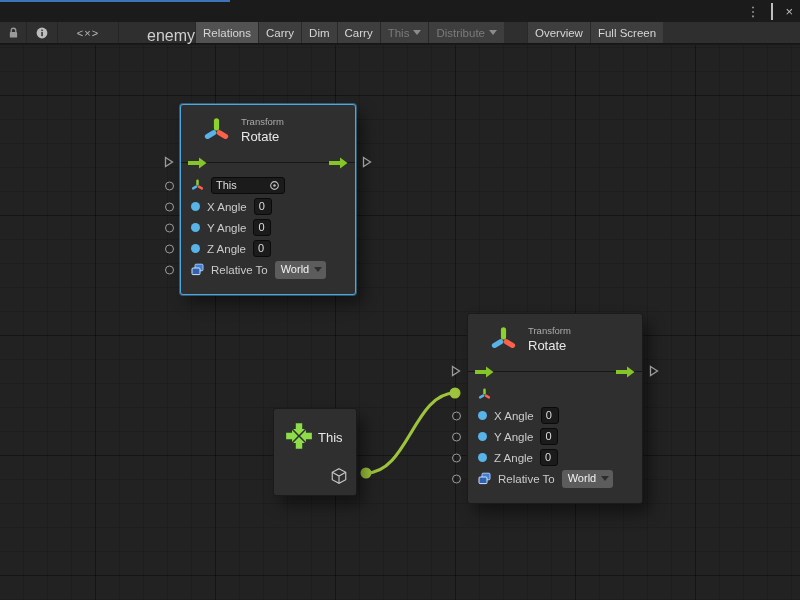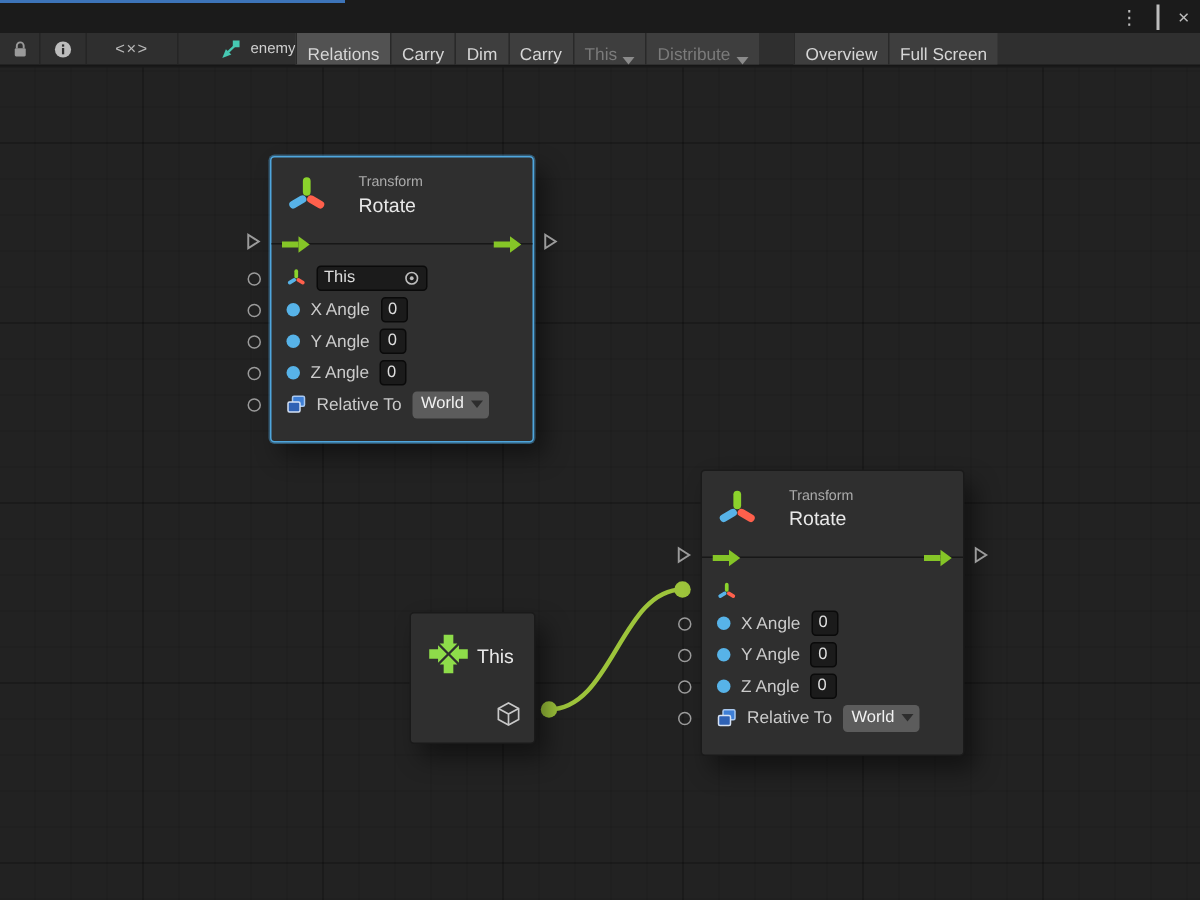--- a/index.html
+++ b/index.html
@@ -18,46 +18,46 @@
        align-items:center;color:#bdbdbd;font-size:13px;}
   .win-controls .glyph{line-height:1;cursor:default;}
   .maximize-box{width:9px;height:9px;border:1.5px solid #bdbdbd;}
   
   .toolbar{position:absolute;top:22px;left:0;width:800px;height:22px;background:#2f2f2f;
        border-bottom:1px solid #161616;box-sizing:border-box;display:flex;align-items:stretch;}
   .tb-cell{display:flex;align-items:center;justify-content:center;border-right:1px solid #252525;}
   .tb-lock{width:26px;}
   .tb-info{width:30px;}
   .tb-code{width:60px;color:#b8b8b8;font-size:11px;letter-spacing:1px;}
-  .tb-graphname{border-right:none;padding-left:28px;gap:6px;color:#cfcfcf;font-size:10px;}
+  .tb-graphname{border-right:none;padding-left:28px;gap:6px;color:#cfcfcf;font-size:16px;flex-direction:column;}
   .tb-zoom{border-right:none;padding-left:24px;gap:8px;color:#c9c9c9;font-size:11.5px;flex:1;}
   .slider{position:relative;width:90px;height:2px;background:#828282;border-radius:1px;}
   .slider-handle{position:absolute;right:-4px;top:-4px;width:10px;height:10px;border-radius:50%;background:#a9a9a9;}
   .tb-buttons{display:flex;align-items:stretch;}
-  .tb-btn{display:flex;align-items:flex-end;gap:4px;padding:0 7px;background:#3e3e3e;
+  .tb-btn{display:flex;align-items:center;gap:4px;padding:0 7px;background:#3e3e3e;
        border-left:1px solid #292929;color:#d6d6d6;font-size:11.5px;cursor:default;white-space:nowrap;}
   .tb-btn.active{background:#525252;}
   .tb-btn.disabled{color:#7b7b7b;}
   .tb-btn.gap{margin-left:23px;border-left:1px solid #292929;}
   .caret-down{width:0;height:0;border-left:4px solid transparent;border-right:4px solid transparent;border-top:5px solid #8b8b8b;}
   
   .canvas{position:absolute;top:45px;left:0;width:800px;height:555px;background-color:#222222;
     background-image:
       linear-gradient(to right, rgba(0,0,0,0.30) 1px, transparent 1px),
       linear-gradient(to bottom, rgba(0,0,0,0.30) 1px, transparent 1px),
       linear-gradient(to right, rgba(0,0,0,0.12) 1px, transparent 1px),
       linear-gradient(to bottom, rgba(0,0,0,0.12) 1px, transparent 1px);
     background-size:120px 100%,100% 120px,24px 100%,100% 24px;
     background-position:95px 0,0 50px,23px 0,0 2px;}
   .wires{position:absolute;top:0;left:0;pointer-events:none;}
   
   .unit{position:absolute;width:176px;background:#2f2f2f;border:1px solid #1a1a1a;border-radius:3px;
         box-shadow:7px 9px 16px rgba(0,0,0,0.45);color:#c6c6c6;box-sizing:border-box;}
   .unit.selected{border-color:#4fa6dd;box-shadow:0 0 0 1px rgba(79,166,221,0.45),7px 9px 16px rgba(0,0,0,0.45);}
-  .unit-header{display:flex;align-items:center;gap:21px;padding:10px 10px 4px 10px;height:30px;}
+  .unit-header{display:flex;align-items:center;gap:11px;padding:10px 10px 4px 22px;height:30px;}
   .unit-type{font-size:9.5px;color:#ababab;margin-bottom:2px;}
   .unit-title{font-size:13px;color:#e8e8e8;}
   .flow-row{position:relative;height:24px;margin-top:2px;}
   .flow-line{position:absolute;left:0;right:0;top:11px;height:1px;background:#171717;}
   .flow-arrow{position:absolute;top:6px;}
   .flow-arrow.l{left:7px;} .flow-arrow.r{right:7px;}
   .unit-body{padding-bottom:14px;}
   .row{position:relative;display:flex;align-items:center;height:21px;padding-left:10px;gap:7px;
        font-size:11.5px;color:#cbcbcb;}
   .row-label{white-space:nowrap;}

